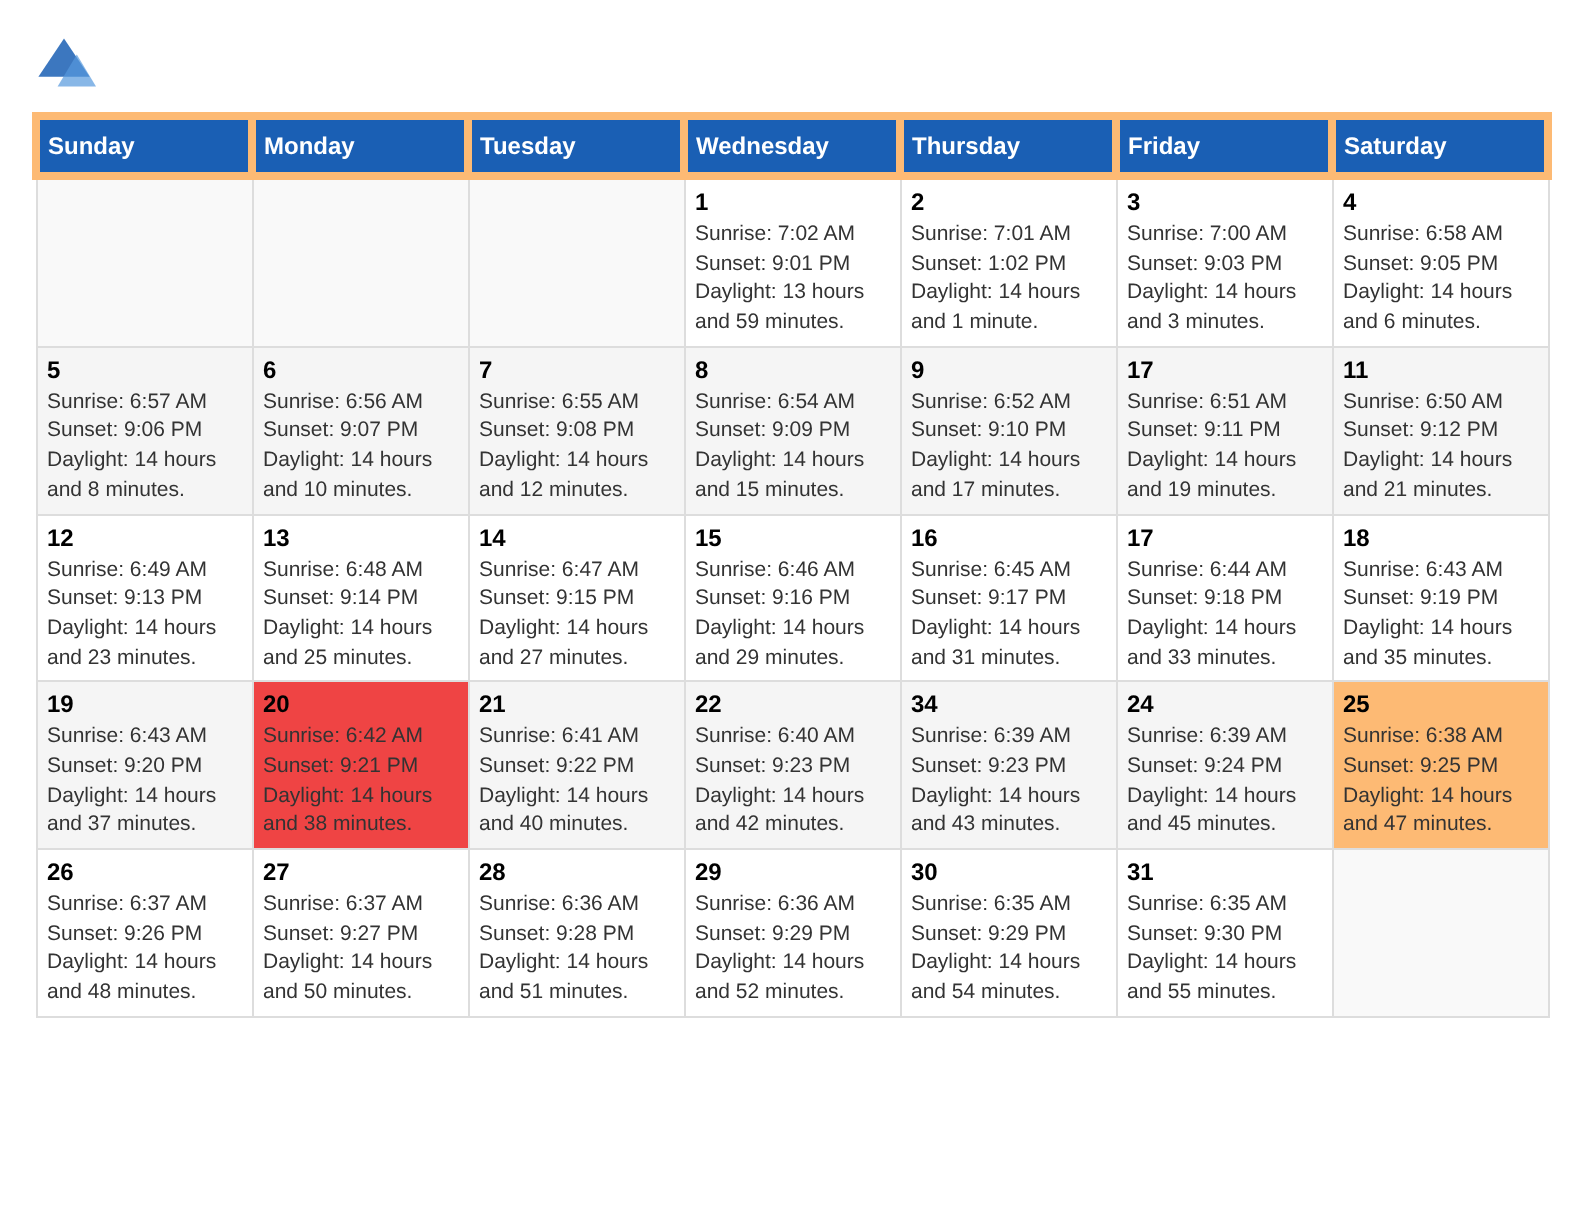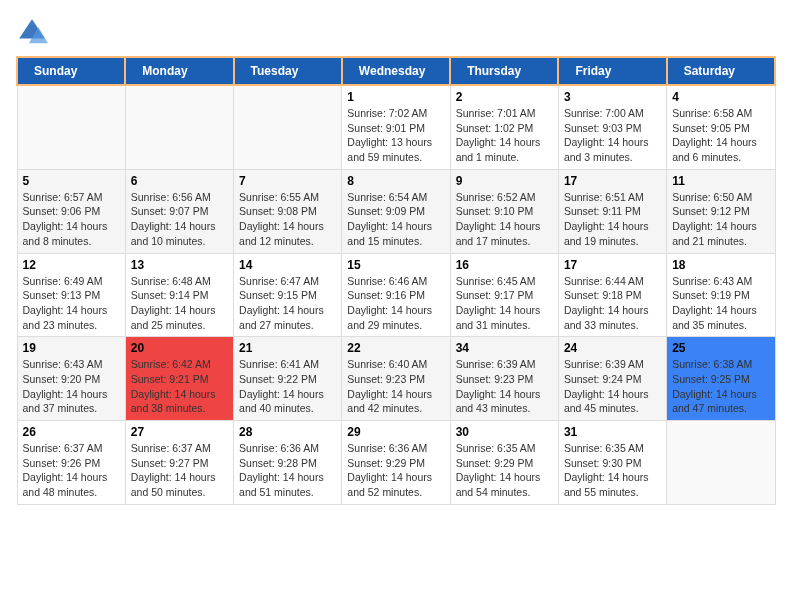--- a/index.html
+++ b/index.html
@@ -52,25 +52,25 @@
     table {
       width: 100%;
       border-collapse: collapse;
       font-size: 11px;
     }
     thead tr {
       background-color: #1a5fb4;
       color: #fff;
     }
     thead th {
-      padding: 6px 16px;
+      padding: 6px 4px;
       text-align: left;
       font-weight: bold;
       font-size: 12px;
-      border: 2px solid #fdba74;
+      border: 4px solid #fdba74;
     }
     tbody tr {
       border-bottom: 1px solid #ccc;
     }
     tbody td {
       border: 1px solid #ddd;
       padding: 4px 5px;
       vertical-align: top;
       width: 14.28%;
       min-height: 80px;
@@ -275,21 +275,21 @@
           <div class="day-detail" style="white-space: pre-line;">Sunrise: 6:39 AM
 Sunset: 9:23 PM
 Daylight: 14 hours and 43 minutes.</div>
         </td>
         <td style="background: rgb(245, 245, 245);">
           <span class="day-num">24</span>
           <div class="day-detail" style="white-space: pre-line;">Sunrise: 6:39 AM
 Sunset: 9:24 PM
 Daylight: 14 hours and 45 minutes.</div>
         </td>
-        <td style="background: #3b82f6;">
+        <td style="background: #fdba74;">
           <span class="day-num">25</span>
           <div class="day-detail" style="white-space: pre-line;">Sunrise: 6:38 AM
 Sunset: 9:25 PM
 Daylight: 14 hours and 47 minutes.</div>
         </td>
       </tr>
       <tr>
         <td>
           <span class="day-num">26</span>
           <div class="day-detail" style="white-space: pre-line;">Sunrise: 6:37 AM

